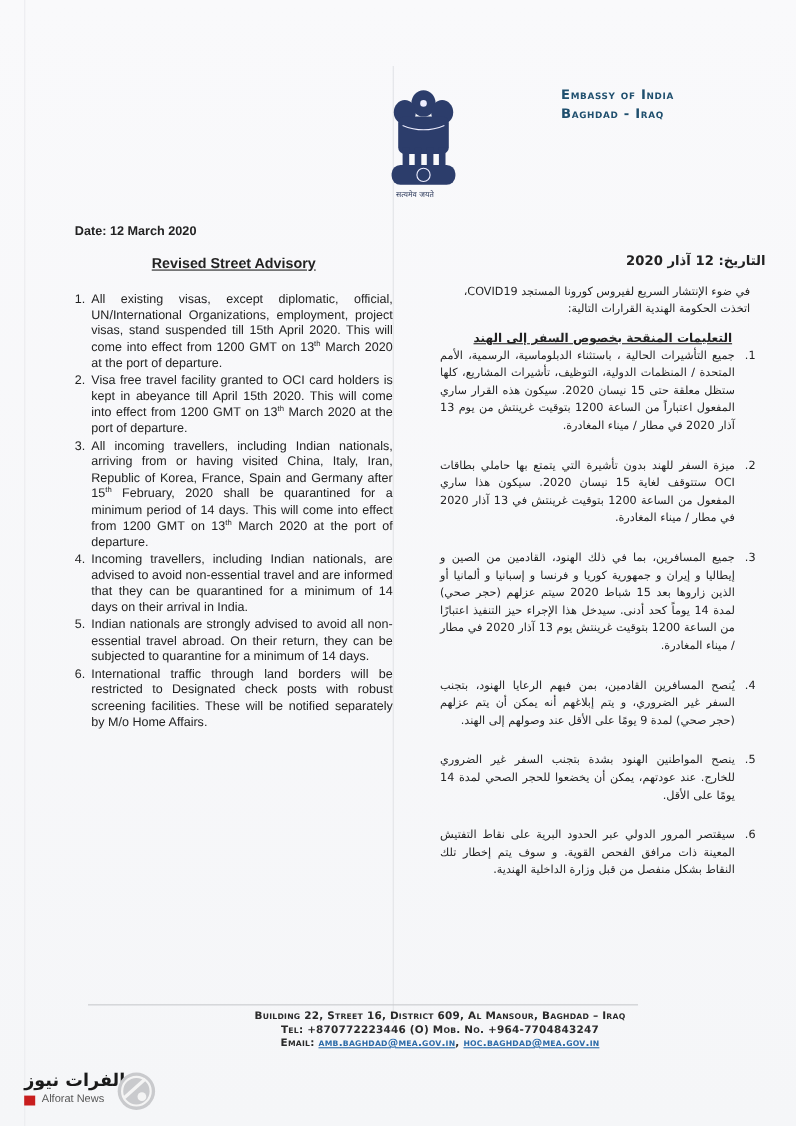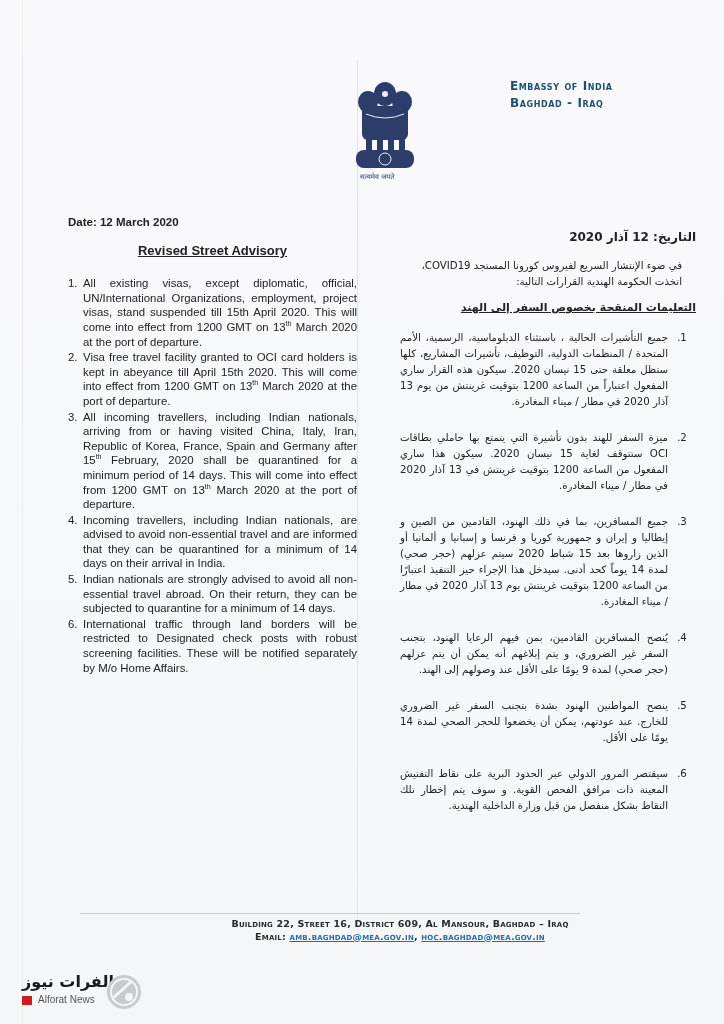--- a/index.html
+++ b/index.html
@@ -33,41 +33,41 @@
     position: absolute; left: 510px; top: 78px;
     font-family: "DejaVu Sans", sans-serif; font-weight: bold;
     color: #1f4f6e; font-size: 12px; line-height: 17px; letter-spacing: 0.6px;
     font-variant: small-caps;
   }
   
   .en-col {
     position: absolute; left: 68px; top: 204px; width: 289px;
     font-size: 11.4px; line-height: 14.6px; color: #222;
   }
-  .date-en { font-weight: bold; font-size: 11.5px; margin-bottom: 14px; margin-top: 11px; }
+  .date-en { font-weight: bold; font-size: 11.5px; margin-bottom: 14px; }
   .intro-en { text-align: justify; margin-bottom: 12px; }
   .advisory-title {
     text-align: center; font-weight: bold; font-size: 13px; text-decoration: underline;
     margin-bottom: 18px;
   }
   .en-list { list-style: none; }
   .en-list li { display: flex; text-align: justify; margin-bottom: 1px; }
   .en-list .num { width: 15px; flex: none; }
   .en-list .txt { flex: 1; }
   sup { font-size: 7px; line-height: 0; }
   
   .ar-col {
     position: absolute; left: 400px; top: 228px; width: 296px;
     direction: rtl; font-family: "DejaVu Sans", sans-serif; font-size: 10.2px;
     line-height: 16px; color: #222;
   }
   .ar-embassy { font-weight: bold; font-size: 11.5px; line-height: 17px; }
   .ar-date { font-weight: bold; font-size: 12px; line-height: 18px; margin-bottom: 12px; }
   .ar-intro { padding-right: 14px; margin-bottom: 10px; }
-  .ar-advisory { text-align: right; font-weight: bold; text-decoration: underline; font-size: 11px; margin-bottom: 14px; }
+  .ar-advisory { text-align: center; font-weight: bold; text-decoration: underline; font-size: 11px; }
   .ar-list { list-style: none; }
   .ar-list li { display: flex; margin-bottom: 20px; text-align: justify; }
   .ar-list .num { width: 28px; flex: none; text-align: center; direction: ltr; }
   .ar-list .txt { flex: 1; }
   
   .footer-rule {
     position: absolute; left: 80px; top: 913px; width: 500px; height: 1px; background: #c9cace;
   }
   .footer {
     position: absolute; left: 150px; top: 918px; width: 500px; text-align: center;
@@ -181,20 +181,21 @@
       <li>
           <span class="num">.6</span>
           <span class="txt">سيقتصر المرور الدولي عبر الحدود البرية على نقاط التفتيش المعينة ذات مرافق الفحص القوية. و سوف يتم إخطار تلك النقاط بشكل منفصل من قبل وزارة الداخلية الهندية.</span>
         </li>
     </ol>
   </div>
 
   <div class="footer-rule"></div>
   <div class="footer">
     <div>Building 22, Street 16, District 609, Al Mansour, Baghdad – Iraq</div>
+    <div>Tel: +870772223446 (O) Mob. No. +964-7704843247</div>
     <div>
       <span>Email: </span><a>amb.baghdad@mea.gov.in</a><span>, </span><a>hoc.baghdad@mea.gov.in</a>
     </div>
   </div>
 
   <div class="watermark">
     <div class="wm-ar">الفرات نيوز</div>
     <div class="wm-square"></div>
     <div class="wm-en">Alforat News</div>
     <svg class="wm-logo" viewBox="0 0 40 40">

